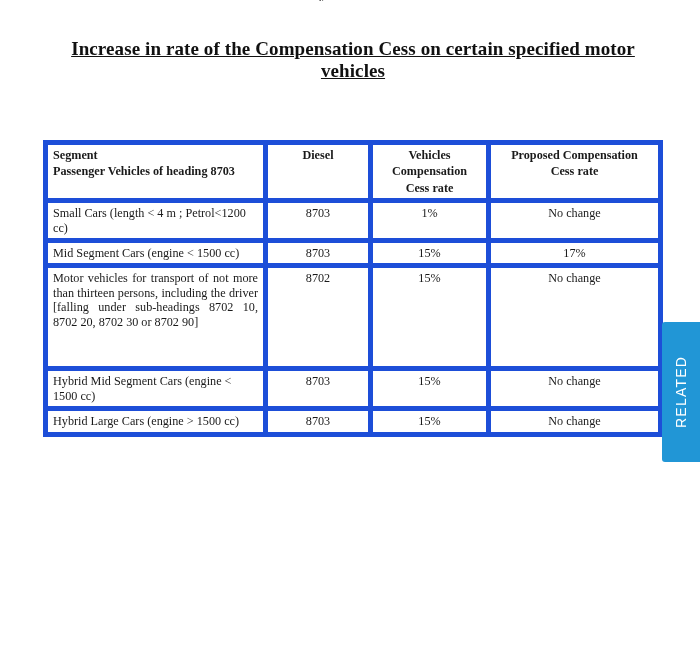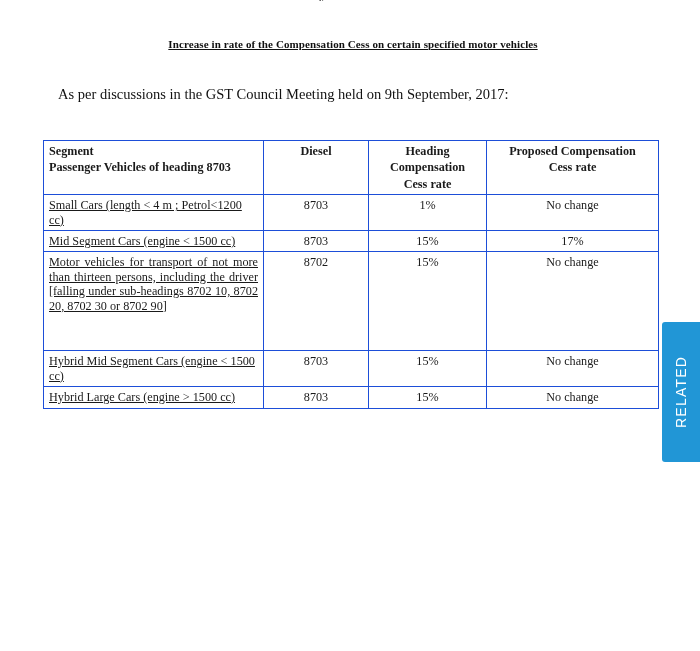--- a/index.html
+++ b/index.html
@@ -19,21 +19,21 @@
     position: relative;
     width: 700px;
     height: 651px;
     box-sizing: border-box;
   }
   .doc-title {
     position: absolute;
     left: 58px;
     top: 38px;
     width: 590px;
-    font-size: 11px;
+    font-size: 19px;
     font-weight: bold;
     text-decoration: underline;
     text-align: center;
     letter-spacing: 0.1px;
     color: #111;
   }
   .doc-subtitle {
     position: absolute;
     left: 58px;
     top: 86px;
@@ -44,21 +44,21 @@
   table.cess-table {
     position: absolute;
     left: 43px;
     top: 140px;
     width: 615px;
     border-collapse: collapse;
     table-layout: fixed;
     font-size: 12.2px;
   }
   table.cess-table td, table.cess-table th {
-    border: 1px solid #1d4ed8;
+    border: 5px solid #1d4ed8;
     padding: 3px 5px;
     vertical-align: top;
     line-height: 1.18;
   }
   col.c-seg { width: 220px; }
   col.c-head { width: 105px; }
   col.c-pres { width: 118px; }
   col.c-prop { width: 172px; }
 
   th.head-seg {
@@ -72,21 +72,20 @@
     font-weight: bold;
     vertical-align: middle;
   }
   .hdr-line2 {
     display: block;
     margin-top: 2px;
   }
   td.seg {
     text-align: left;
     vertical-align: top;
-    text-decoration: underline;
   }
   td.seg.justify {
     text-align: justify;
     text-align-last: left;
   }
   td.num {
     text-align: center;
     vertical-align: middle;
   }
   td.mid {
@@ -127,38 +126,37 @@
 </style>
 </head>
 <body>
 
 <div class="page">
 
   <div class="top-artifact">y</div>
 
   <div class="doc-title">Increase in rate of the Compensation Cess on certain specified motor vehicles</div>
 
-  <div class="doc-subtitle">As per discussions in the GST Council Meeting held on 9th September, 2017:</div>
 
   <table class="cess-table">
     <colgroup>
       <col class="c-seg">
       <col class="c-head">
       <col class="c-pres">
       <col class="c-prop">
     </colgroup>
     <thead>
       <tr>
         <th class="head-seg">
           <span>Segment</span>
           <span class="hdr-line2">Passenger Vehicles of heading 8703</span>
         </th>
         <th class="head-center">Diesel</th>
         <th class="head-center">
-          <span>Heading</span>
+          <span>Vehicles</span>
           <span class="hdr-line2">Compensation</span>
           <span class="hdr-line2">Cess rate</span>
         </th>
         <th class="head-center">
           <span>Proposed Compensation</span>
           <span class="hdr-line2">Cess rate</span>
         </th>
       </tr>
     </thead>
     <tbody>

